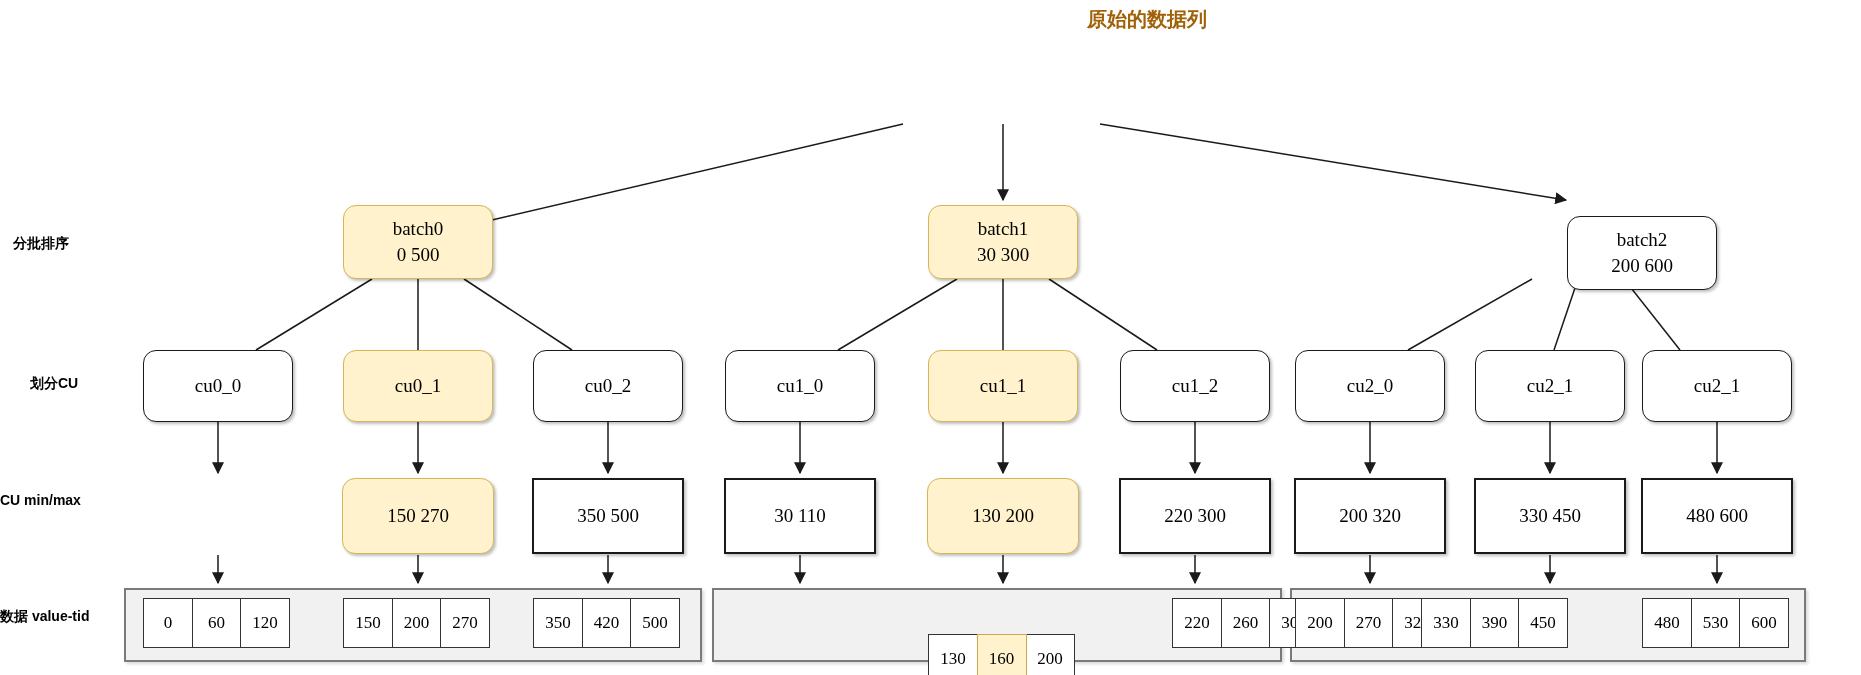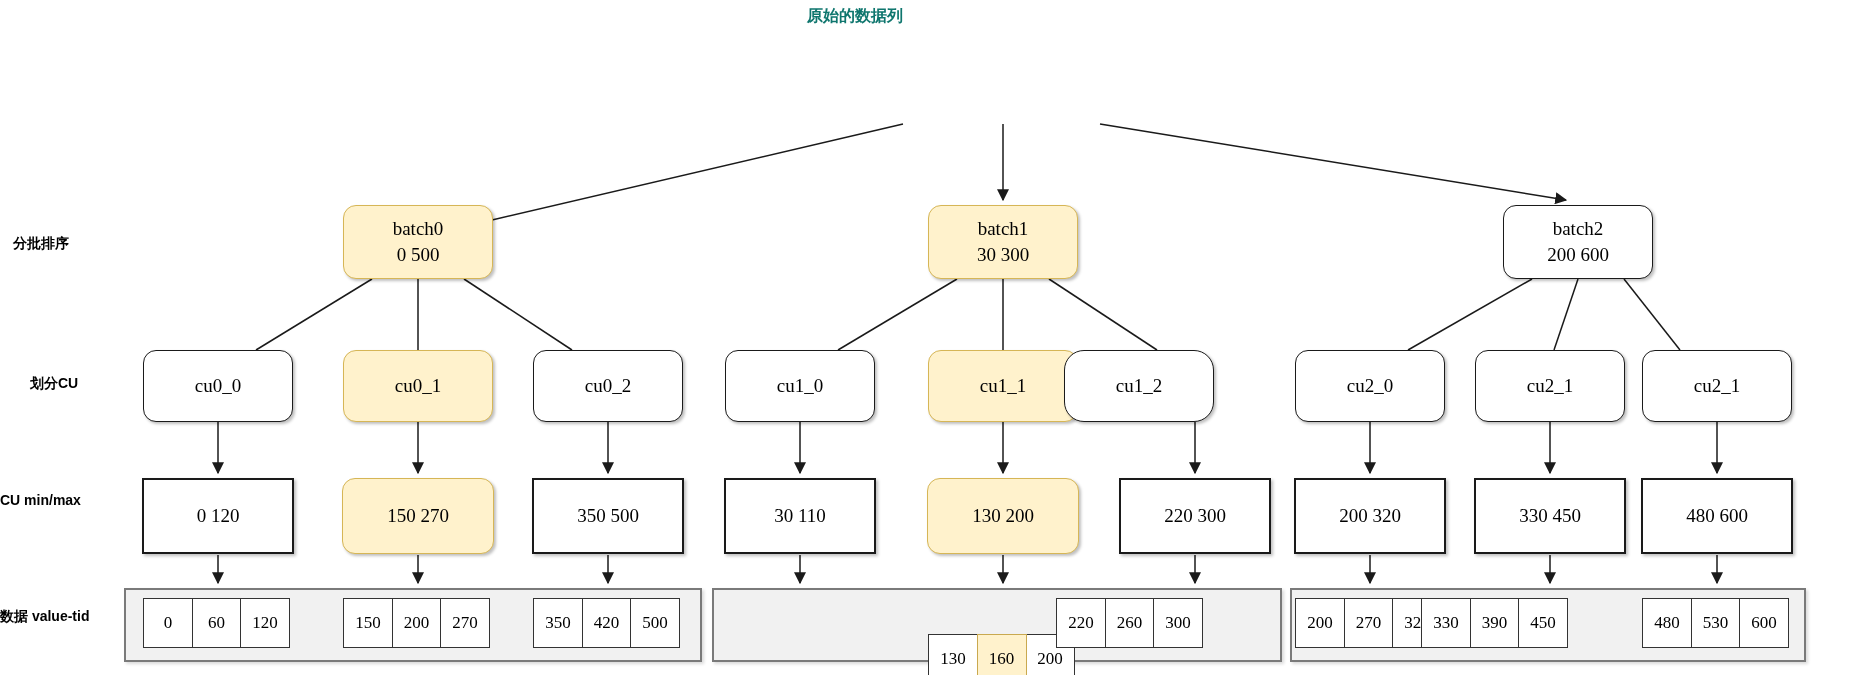--- a/index.html
+++ b/index.html
@@ -6,22 +6,22 @@
   .canvas{
     position:relative;
     width:1861px;height:675px;
     background:#ffffff;
     font-family:"Liberation Serif", serif;
     overflow:hidden;
   }
   .edges{position:absolute;left:0;top:0;width:1861px;height:675px;pointer-events:none;}
   .title{
     position:absolute;left:807px;top:6px;width:400px;
-    text-align:left;font-family:"Liberation Sans",sans-serif;
-    font-weight:bold;font-size:16px;color:#0f766e;
+    text-align:right;font-family:"Liberation Sans",sans-serif;
+    font-weight:bold;font-size:20px;color:#a16207;
   }
   .row-label{
     position:absolute;font-family:"Liberation Sans",sans-serif;
     font-weight:bold;font-size:14px;color:#000;white-space:nowrap;
   }
   .node{
     position:absolute;display:flex;flex-direction:column;
     align-items:center;justify-content:center;
     background:#ffffff;border:1.5px solid #1a1a1a;
     box-shadow:2px 2px 3px rgba(0,0,0,0.25);
@@ -112,56 +112,53 @@
 
 
   <div class="node rounded batch hl" style="left:343px;">
     <span>batch0</span>
     <span>0 500</span>
   </div>
   <div class="node rounded batch hl" style="left:928px;">
     <span>batch1</span>
     <span>30 300</span>
   </div>
-  <div class="node rounded batch" style="left:1503px;">
+  <div class="node rounded batch" style="left:1567px;margin-top:11px;">
     <span>batch2</span>
     <span>200 600</span>
   </div>
 
   <div class="node rounded cu" style="left:143px;">
       <span>cu0_0</span>
     </div>
   <div class="node rounded cu hl" style="left:343px;">
       <span>cu0_1</span>
     </div>
   <div class="node rounded cu" style="left:533px;">
       <span>cu0_2</span>
     </div>
   <div class="node rounded cu" style="left:725px;">
       <span>cu1_0</span>
     </div>
   <div class="node rounded cu hl" style="left:928px;">
       <span>cu1_1</span>
     </div>
-  <div class="node rounded cu" style="left:1064px;border-radius:20px;">
+  <div class="node rounded cu" style="left:1120px;">
       <span>cu1_2</span>
     </div>
   <div class="node rounded cu" style="left:1295px;">
       <span>cu2_0</span>
     </div>
   <div class="node rounded cu" style="left:1475px;">
       <span>cu2_1</span>
     </div>
   <div class="node rounded cu" style="left:1642px;">
       <span>cu2_1</span>
     </div>
 
-  <div class="node mm" style="left:142px;">
-      <span>0 120</span>
-    </div>
   <div class="node mm hl" style="left:342px;">
       <span>150 270</span>
     </div>
   <div class="node mm" style="left:532px;">
       <span>350 500</span>
     </div>
   <div class="node mm" style="left:724px;">
       <span>30 110</span>
     </div>
   <div class="node mm hl" style="left:927px;">
@@ -197,21 +194,21 @@
   <div class="array" style="left:533px;">
     <div class="cell">350</div>
     <div class="cell">420</div>
     <div class="cell">500</div>
   </div>
   <div class="array" style="left:928px;margin-top:36px;">
     <div class="cell">130</div>
     <div class="cell hl">160</div>
     <div class="cell">200</div>
   </div>
-  <div class="array" style="left:1056px;">
+  <div class="array" style="left:1172px;">
     <div class="cell">220</div>
     <div class="cell">260</div>
     <div class="cell">300</div>
   </div>
   <div class="array" style="left:1295px;">
     <div class="cell">200</div>
     <div class="cell">270</div>
     <div class="cell">320</div>
   </div>
   <div class="array" style="left:1421px;">

